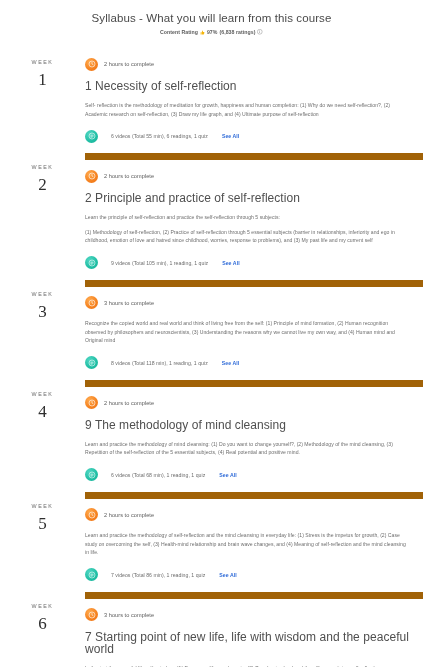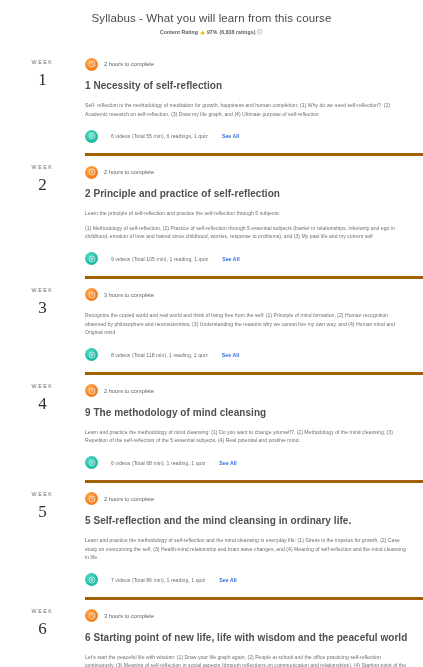--- a/index.html
+++ b/index.html
@@ -76,21 +76,21 @@
     font-size: 17px;
     color: #2e2e2e;
     line-height: 22px;
     margin-top: 3px;
     font-weight: 400;
   }
 
   .week-right {
     flex: 1 1 auto;
     padding: 9px 14px 10px 0;
-    border-top: 3px solid #a16207;
+    border-top: 7px solid #a16207;
   }
   .week:first-child .week-right { border-top: none; }
 
   .hours-row {
     display: flex;
     align-items: center;
     gap: 6px;
     height: 14px;
   }
   .badge {
@@ -111,22 +111,22 @@
   }
   .badge svg { display: block; }
   .hours-text {
     font-size: 5.6px;
     color: #5a5a5a;
     letter-spacing: 0.05px;
     font-weight: 400;
   }
 
   .week-title {
-    font-size: 10px;
-    font-weight: 700;
+    font-size: 12px;
+    font-weight: 400;
     color: #4f4f4f;
     margin: 9px 0 0 0;
     line-height: 12px;
     letter-spacing: 0.05px;
   }
 
   .week-desc {
     font-size: 5.1px;
     color: #6e6e6e;
     line-height: 8.6px;
@@ -323,21 +323,20 @@
       <div class="week-right">
         <div class="hours-row">
           <span class="badge badge-clock">
             <svg viewBox="0 0 16 16" width="8" height="8" aria-hidden="true">
               <circle cx="8" cy="8" r="6" fill="none" stroke="#ffffff" stroke-width="1.2"></circle>
               <path d="M8 4.6V8l2.4 1.6" stroke="#ffffff" stroke-width="1.2" fill="none" stroke-linecap="round"></path>
             </svg>
           </span>
           <span class="hours-text">2 hours to complete</span>
         </div>
-        <div class="week-title">5 Self-reflection and the mind cleansing in ordinary life.</div>
         <p class="week-desc">Learn and practice the methodology of self-reflection and the mind cleansing in everyday life: (1) Stress is the impetus for growth, (2) Case study on overcoming the self, (3) Health-mind relationship and brain wave changes, and (4) Meaning of self-reflection and the mind cleansing in life.</p>
         <div class="meta-row">
           <span class="badge badge-list">
             <svg viewBox="0 0 16 16" width="8" height="8" aria-hidden="true">
               <circle cx="8" cy="8" r="6" fill="none" stroke="#ffffff" stroke-width="1.1"></circle>
               <rect x="5" y="5.6" width="6" height="1.1" fill="#ffffff"></rect>
               <rect x="5" y="7.6" width="6" height="1.1" fill="#ffffff"></rect>
               <rect x="5" y="9.6" width="4" height="1.1" fill="#ffffff"></rect>
             </svg>
           </span>
@@ -355,20 +354,20 @@
       <div class="week-right">
         <div class="hours-row">
           <span class="badge badge-clock">
             <svg viewBox="0 0 16 16" width="8" height="8" aria-hidden="true">
               <circle cx="8" cy="8" r="6" fill="none" stroke="#ffffff" stroke-width="1.2"></circle>
               <path d="M8 4.6V8l2.4 1.6" stroke="#ffffff" stroke-width="1.2" fill="none" stroke-linecap="round"></path>
             </svg>
           </span>
           <span class="hours-text">3 hours to complete</span>
         </div>
-        <div class="week-title">6 Starting point of new life, life with wisdom and the peaceful world</div>
+        <div class="week-title">7 Starting point of new life, life with wisdom and the peaceful world</div>
         <p class="week-desc">Let's start the peaceful life with wisdom: (1) Draw your life graph again, (2) People at school and the office practicing self-reflection continuously, (3) Meaning of self-reflection in social aspects (through reflections on communication and relationships), (4) Starting point of the peaceful life with wisdom</p>
 
       </div>
     </div>
 
   </div>
 </div>
 
 </body></html>

